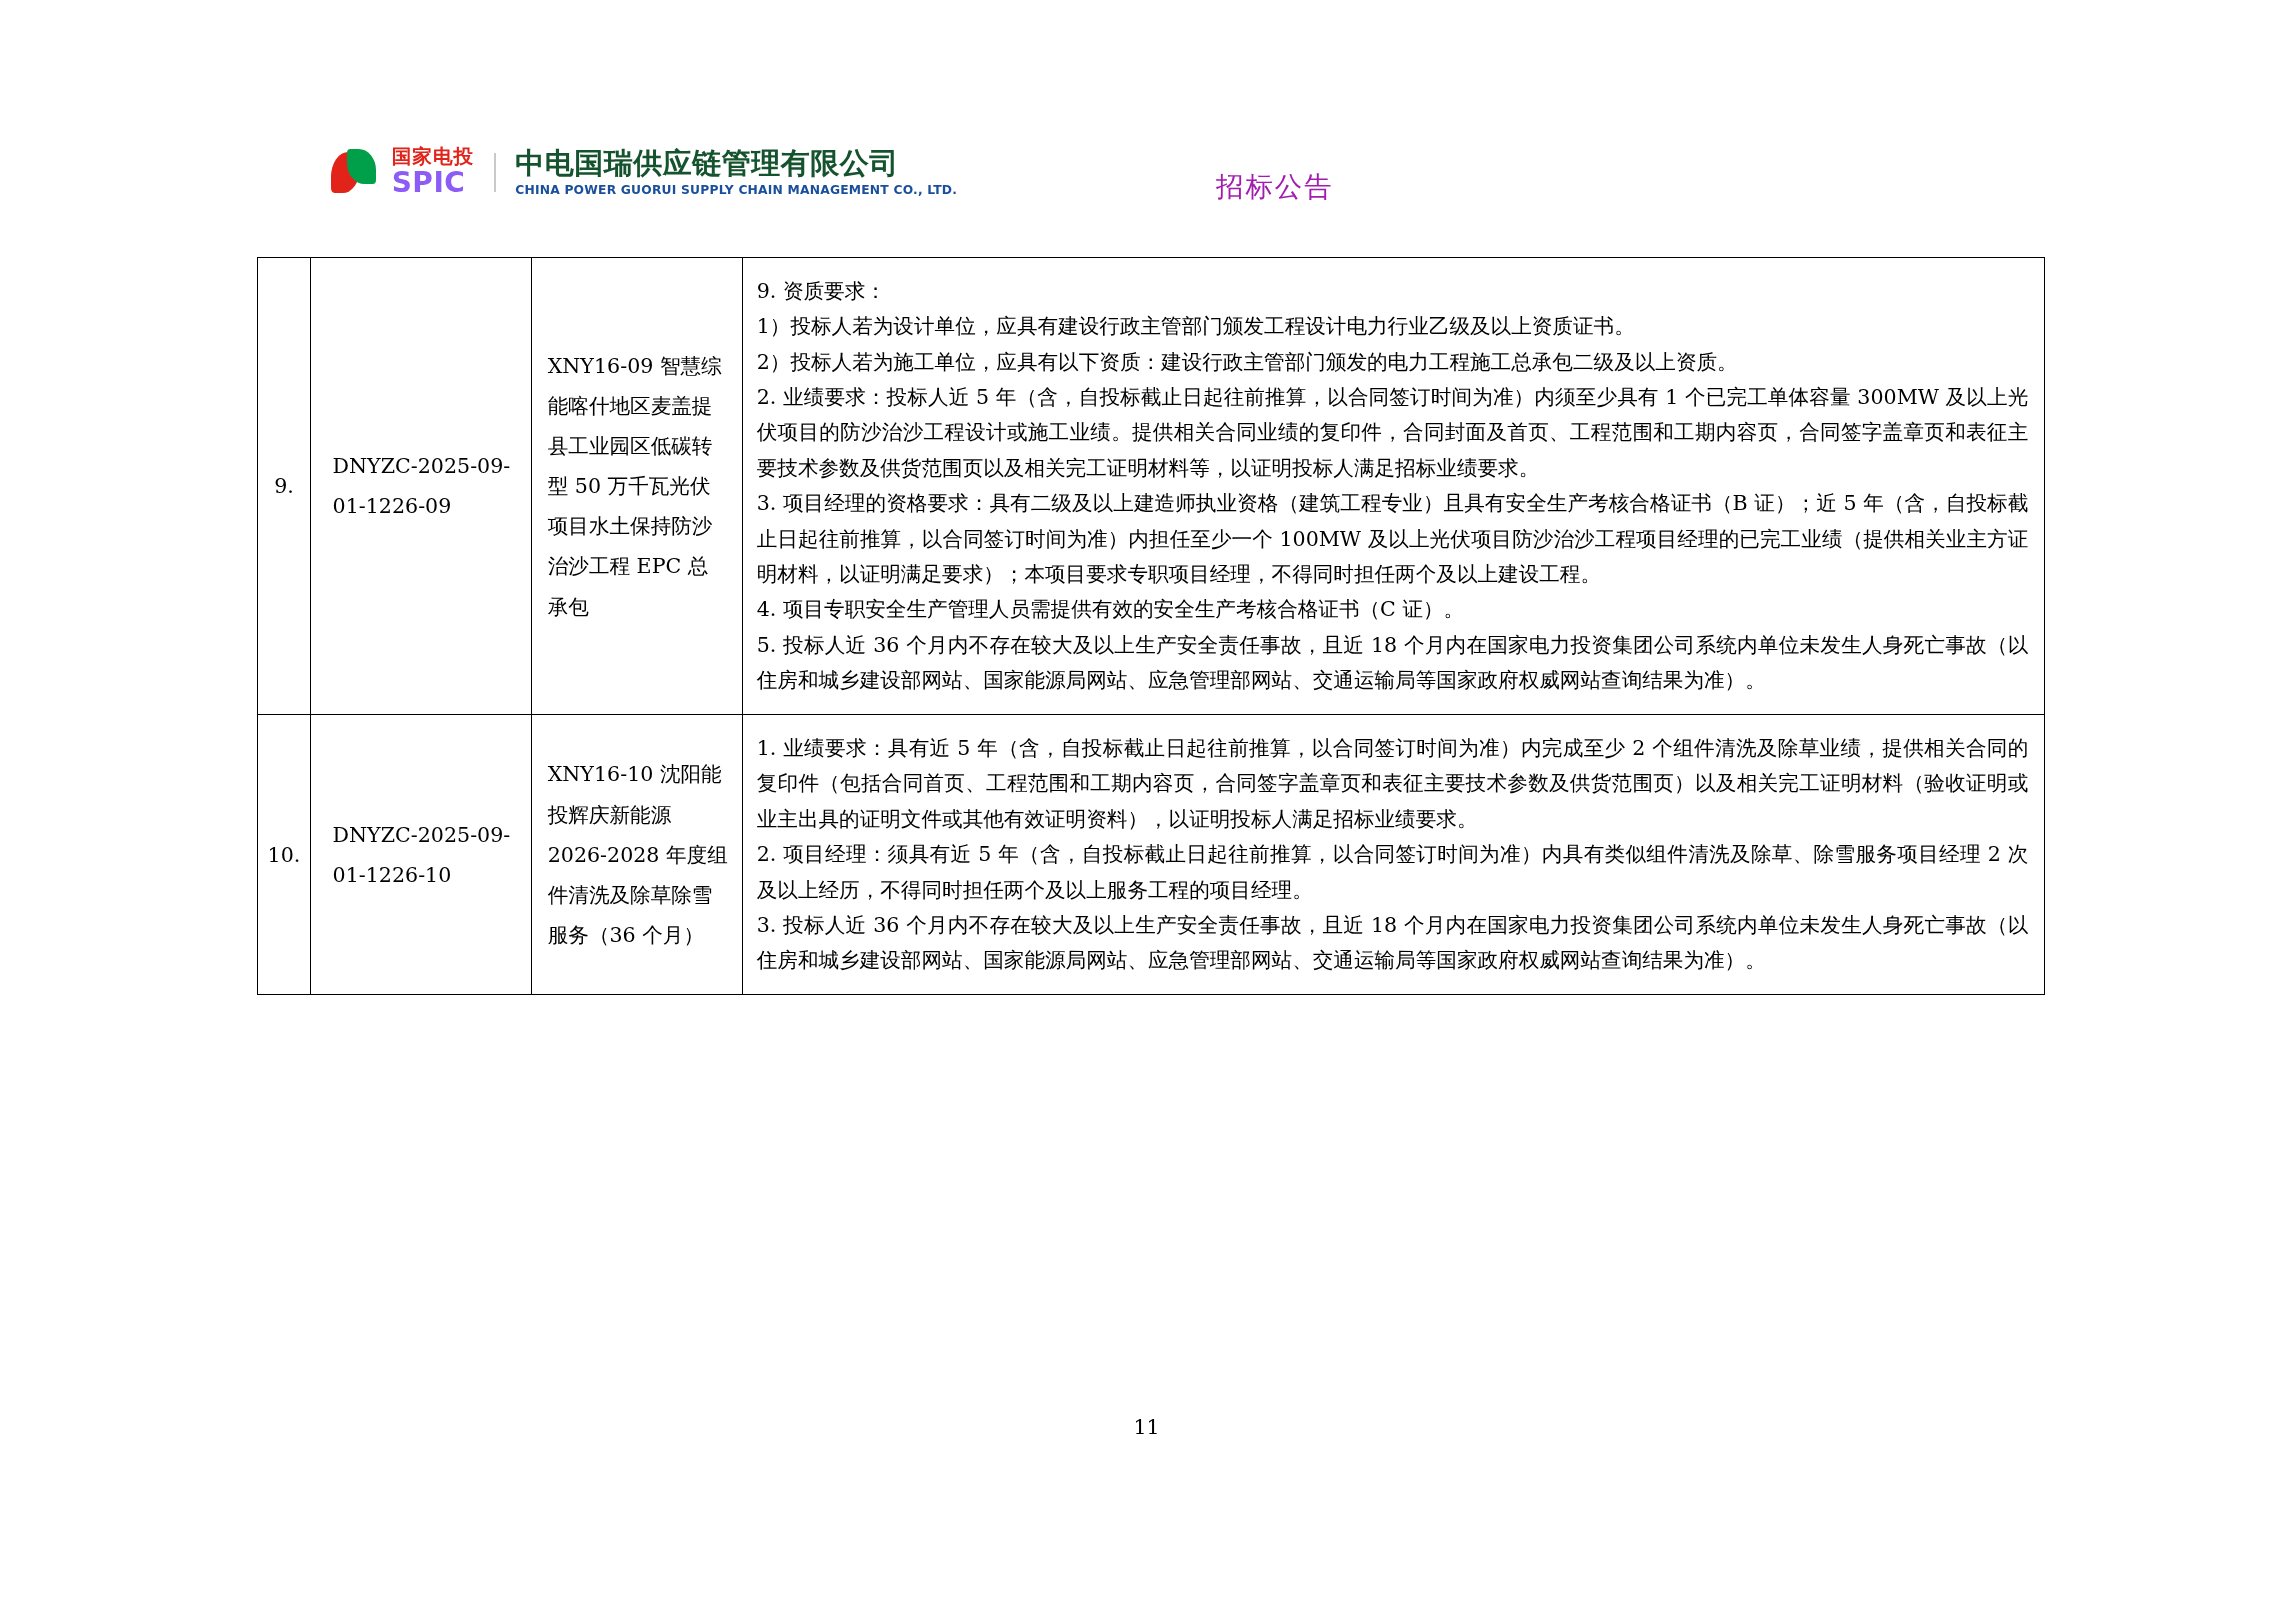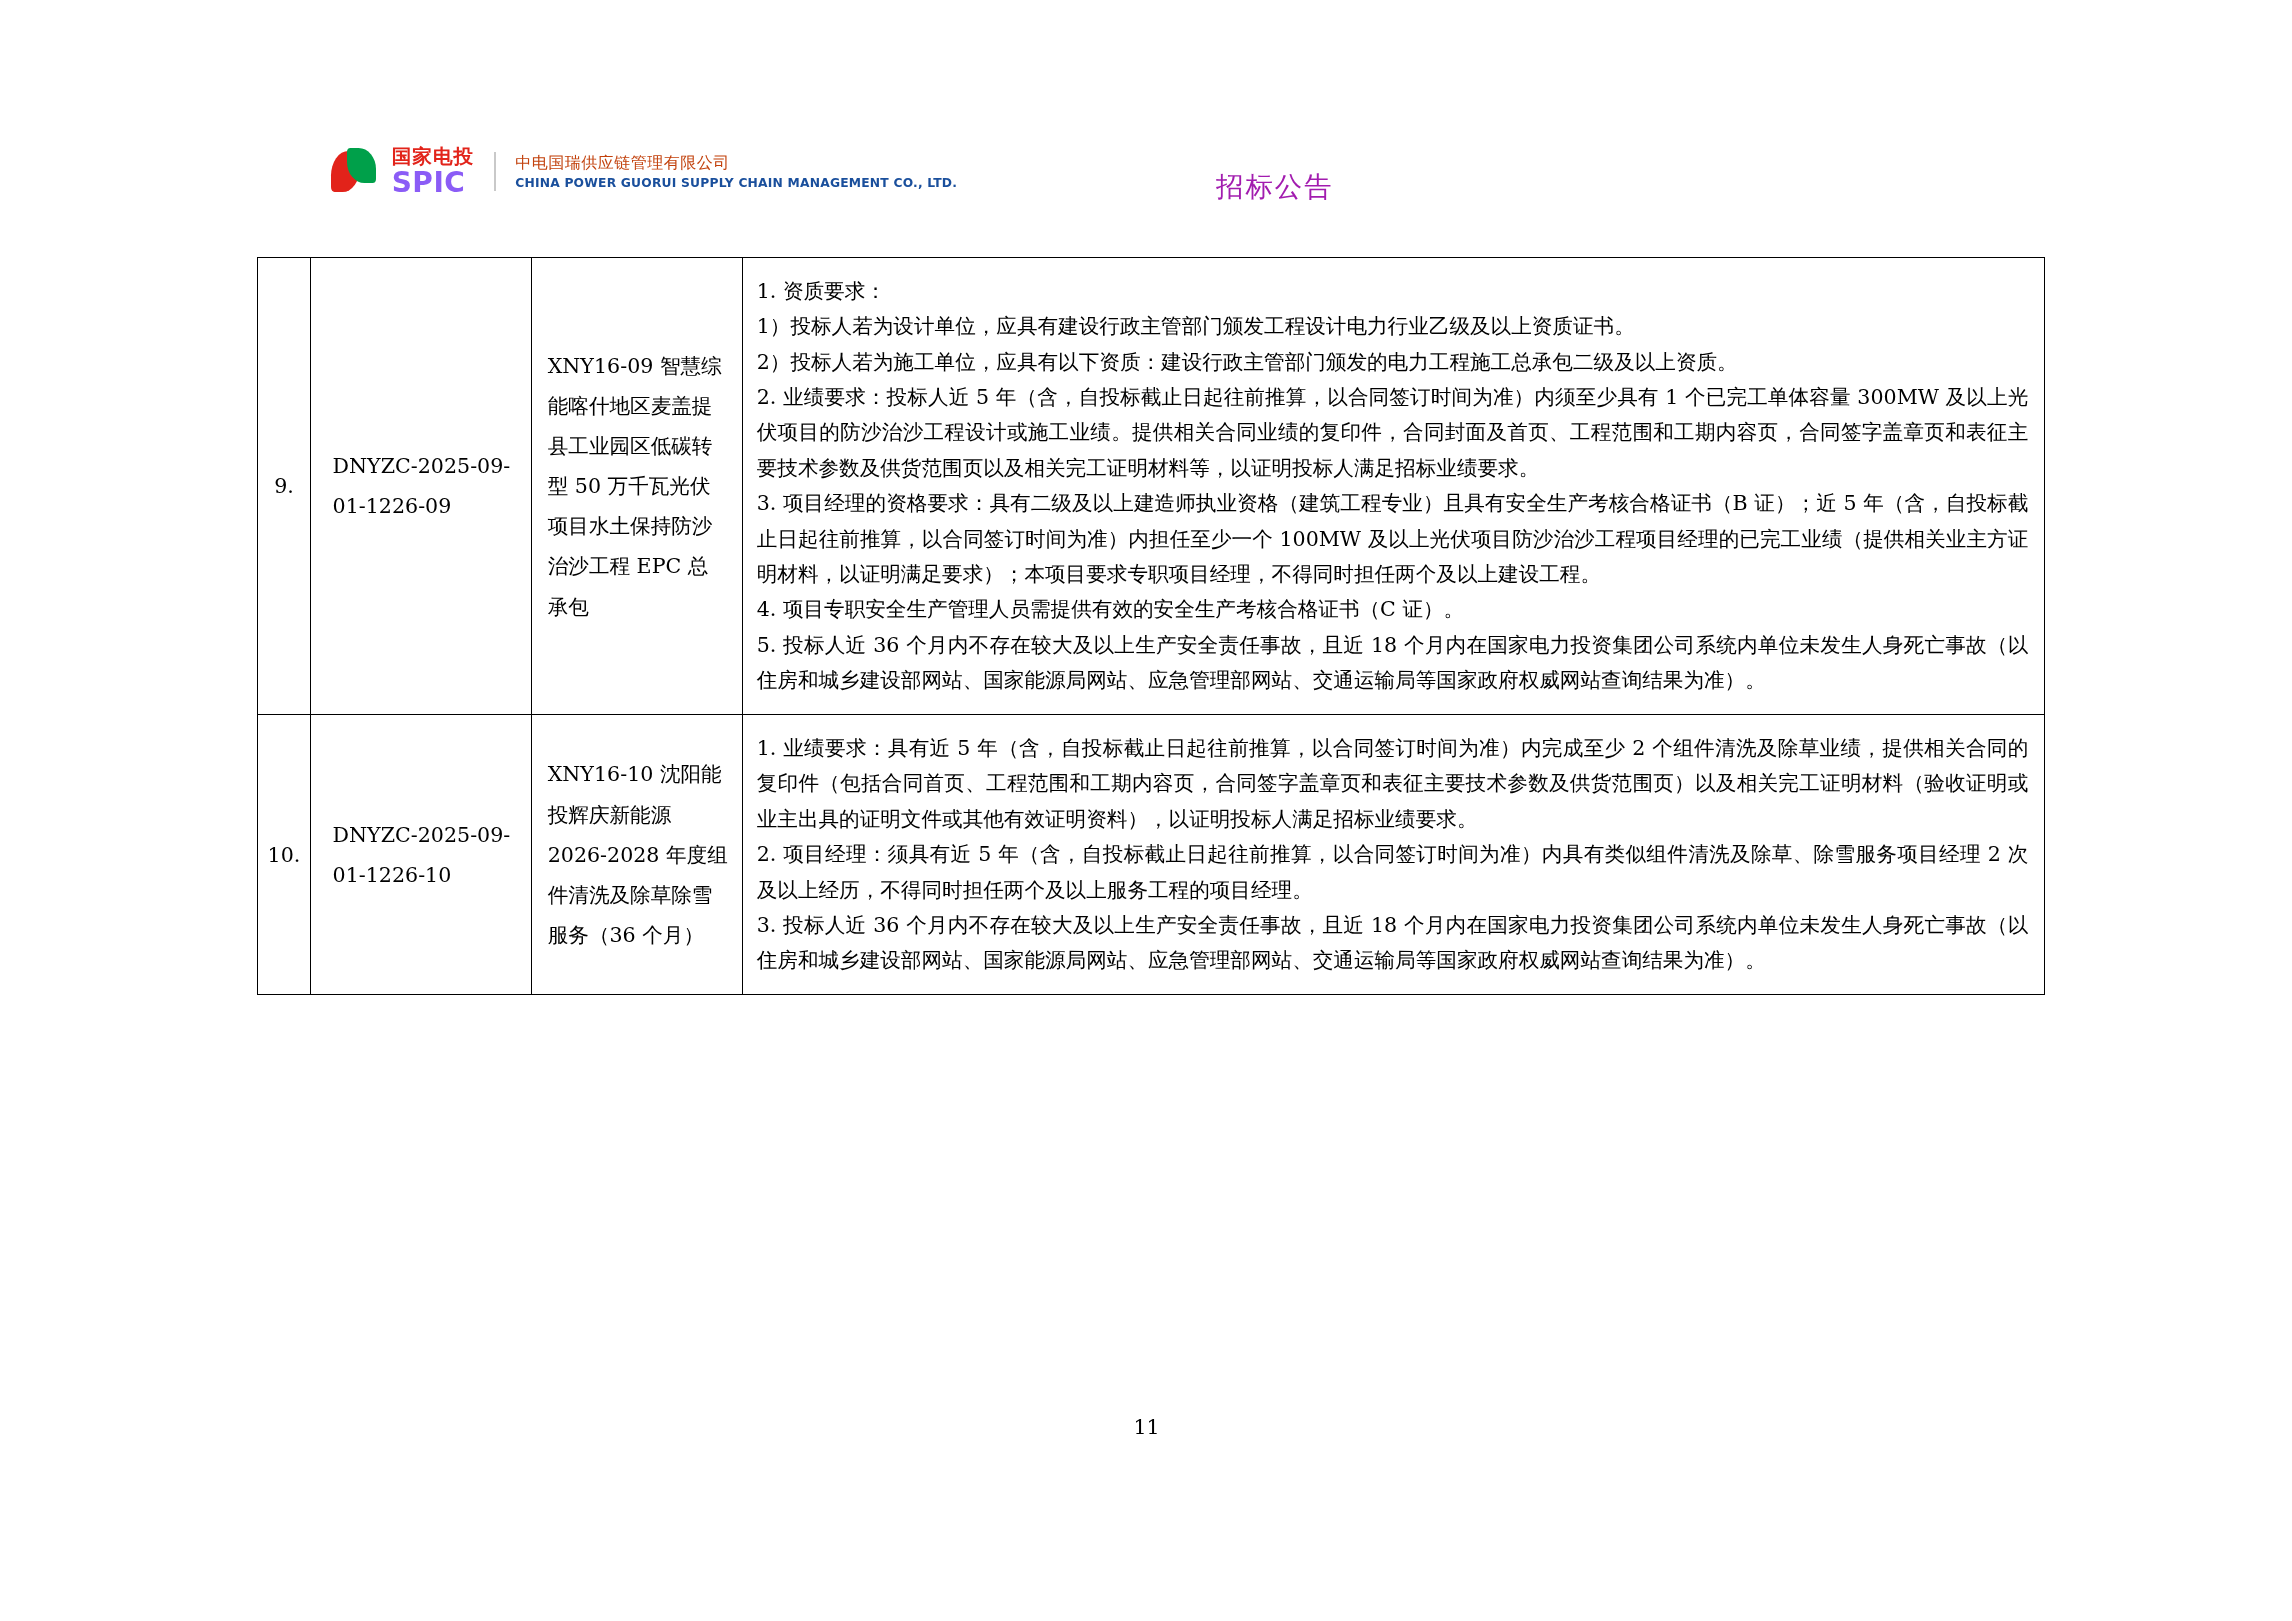--- a/index.html
+++ b/index.html
@@ -85,23 +85,23 @@
     margin: 0 5.9px;
   }
   .company-block {
     display: flex;
     flex-direction: column;
     justify-content: center;
     line-height: 1.15;
   }
   .company-cn {
     font-family: "DejaVu Sans", "Liberation Sans", sans-serif;
-    font-size: 16px;
-    font-weight: normal;
-    color: #c2410c;
+    font-size: 29px;
+    font-weight: bold;
+    color: #14532d;
     letter-spacing: 0.5px;
   }
   .company-en {
     font-family: "DejaVu Sans", "Liberation Sans", sans-serif;
     font-size: 12.3px;
     font-weight: bold;
     color: #1a4f9c;
     letter-spacing: 0.2px;
     margin-top: 2.9px;
   }
@@ -209,21 +209,21 @@
         <col class="c-code">
         <col class="c-name">
         <col class="c-req">
       </colgroup>
       <tbody>
         <tr>
           <td class="cell-no">9.</td>
           <td class="cell-code">DNYZC-2025-09-01-1226-09</td>
           <td class="cell-name">XNY16-09 智慧综能喀什地区麦盖提县工业园区低碳转型 50 万千瓦光伏项目水土保持防沙治沙工程 EPC 总承包</td>
           <td class="cell-req">
-            <p>1. 资质要求：</p>
+            <p>9. 资质要求：</p>
             <p>1）投标人若为设计单位，应具有建设行政主管部门颁发工程设计电力行业乙级及以上资质证书。</p>
             <p>2）投标人若为施工单位，应具有以下资质：建设行政主管部门颁发的电力工程施工总承包二级及以上资质。</p>
             <p>2. 业绩要求：投标人近 5 年（含，自投标截止日起往前推算，以合同签订时间为准）内须至少具有 1 个已完工单体容量 300MW 及以上光伏项目的防沙治沙工程设计或施工业绩。提供相关合同业绩的复印件，合同封面及首页、工程范围和工期内容页，合同签字盖章页和表征主要技术参数及供货范围页以及相关完工证明材料等，以证明投标人满足招标业绩要求。</p>
             <p>3. 项目经理的资格要求：具有二级及以上建造师执业资格（建筑工程专业）且具有安全生产考核合格证书（B 证）；近 5 年（含，自投标截止日起往前推算，以合同签订时间为准）内担任至少一个 100MW 及以上光伏项目防沙治沙工程项目经理的已完工业绩（提供相关业主方证明材料，以证明满足要求）；本项目要求专职项目经理，不得同时担任两个及以上建设工程。</p>
             <p>4. 项目专职安全生产管理人员需提供有效的安全生产考核合格证书（C 证）。</p>
             <p>5. 投标人近 36 个月内不存在较大及以上生产安全责任事故，且近 18 个月内在国家电力投资集团公司系统内单位未发生人身死亡事故（以住房和城乡建设部网站、国家能源局网站、应急管理部网站、交通运输局等国家政府权威网站查询结果为准）。</p>
           </td>
         </tr>
         <tr>
           <td class="cell-no">10.</td>

